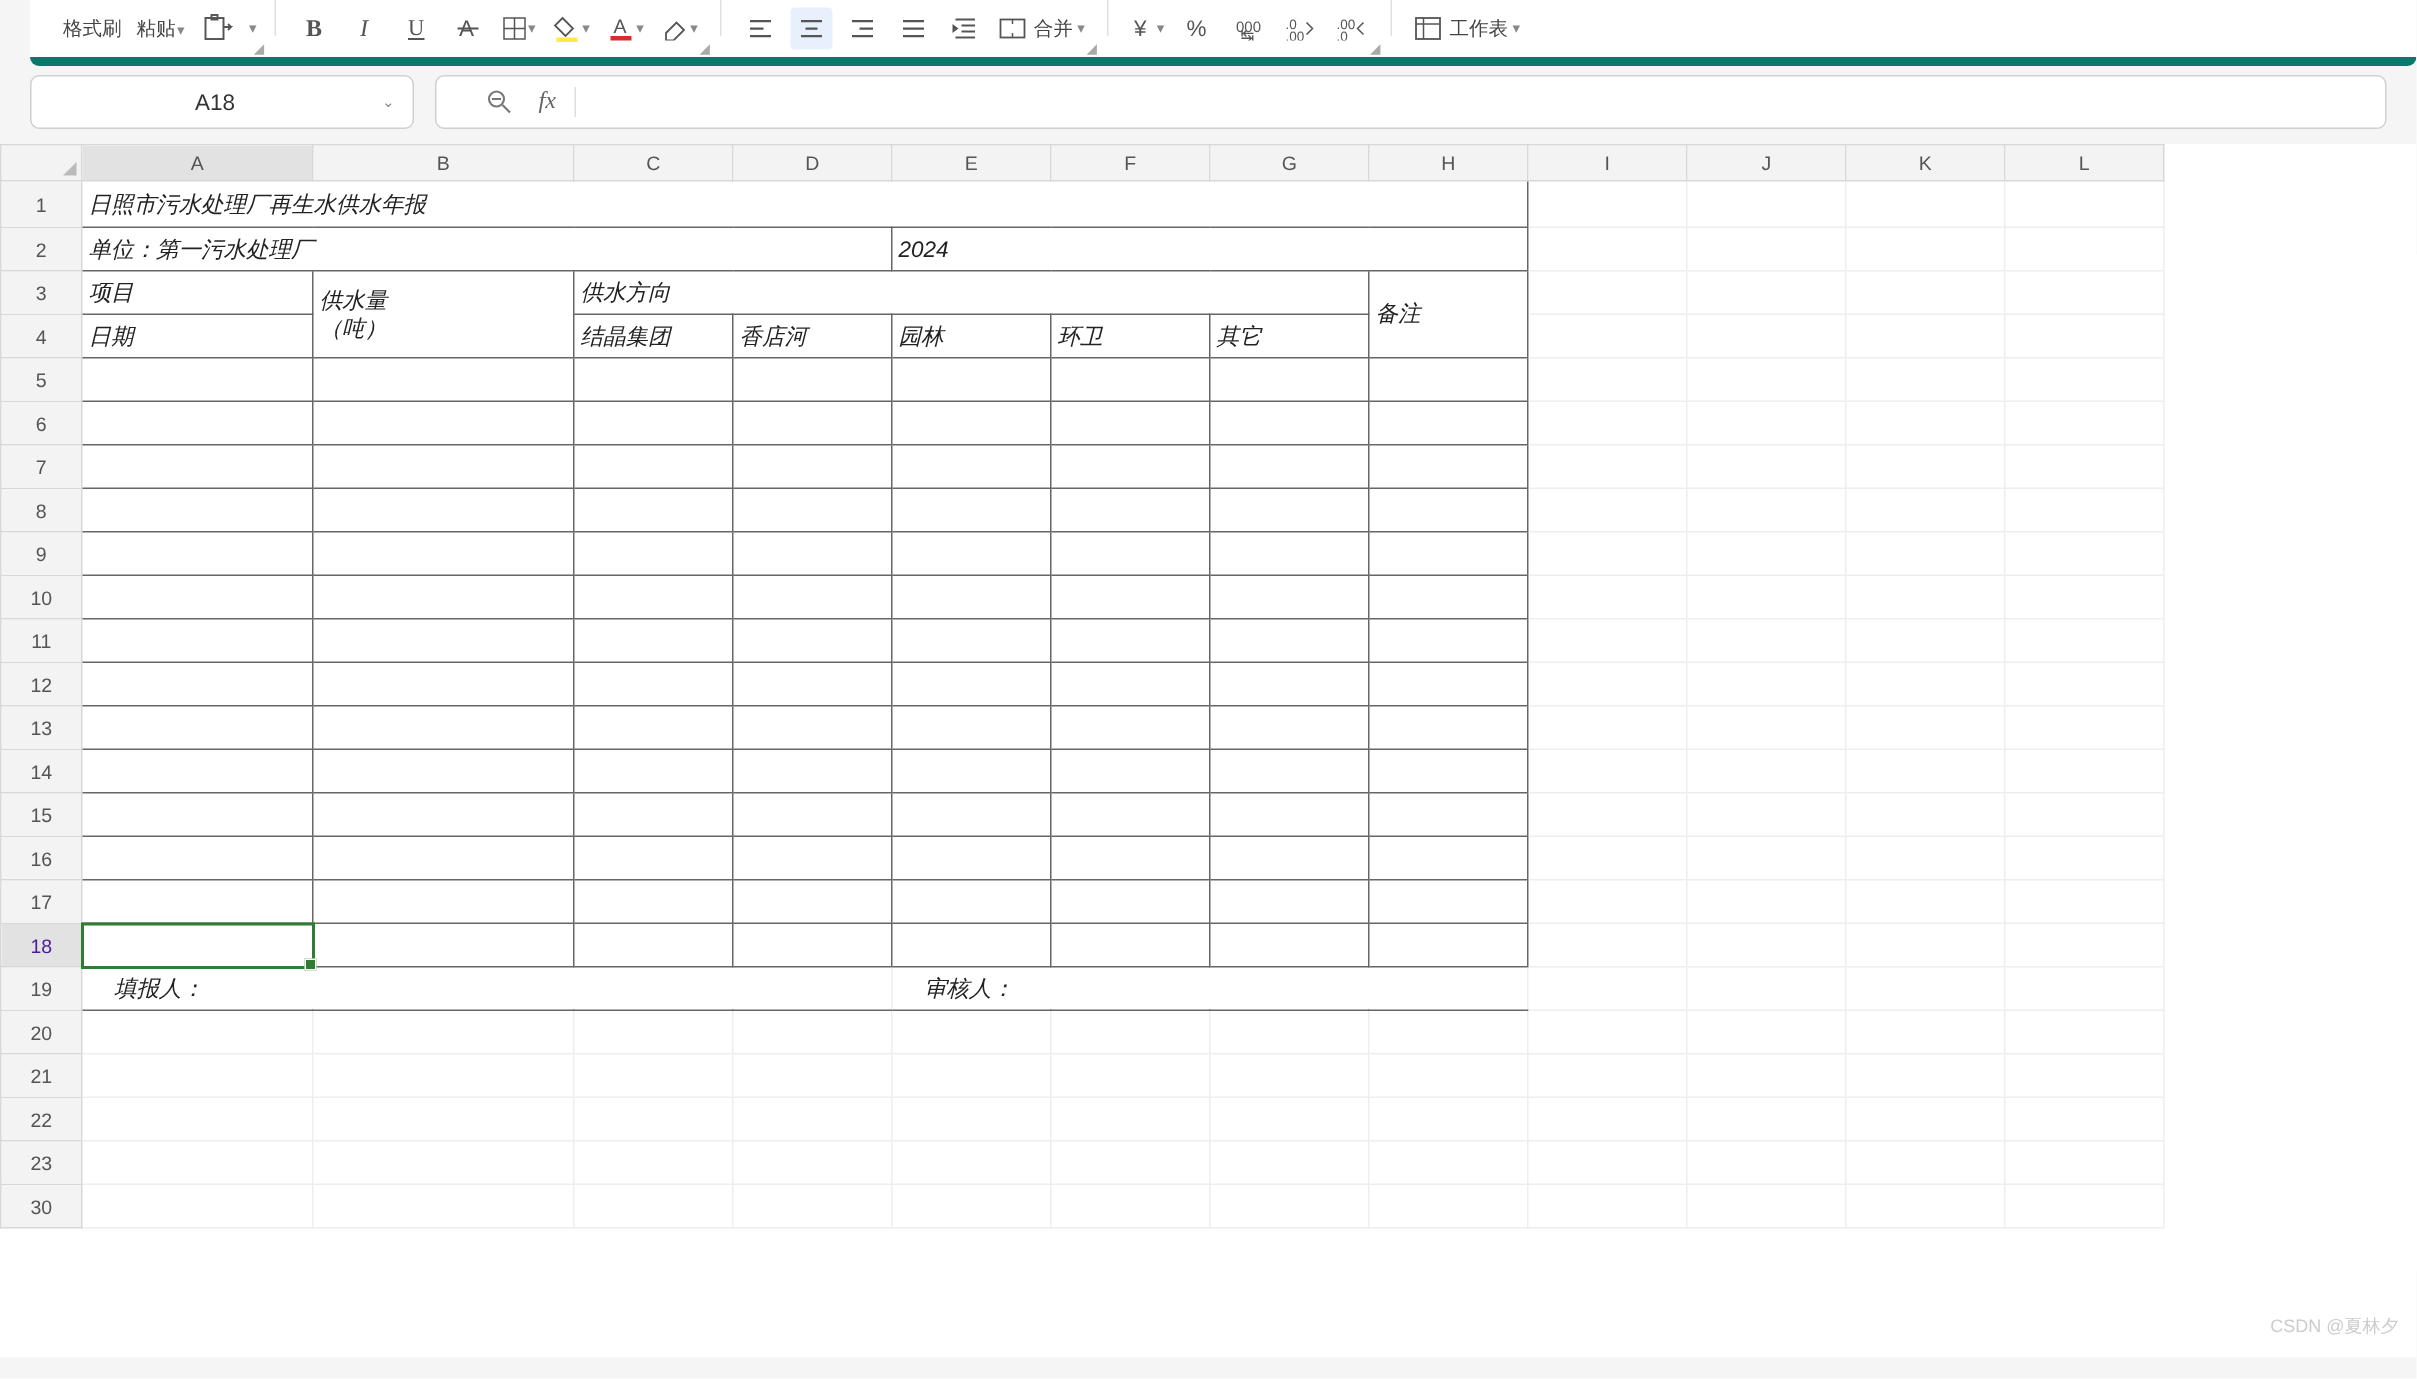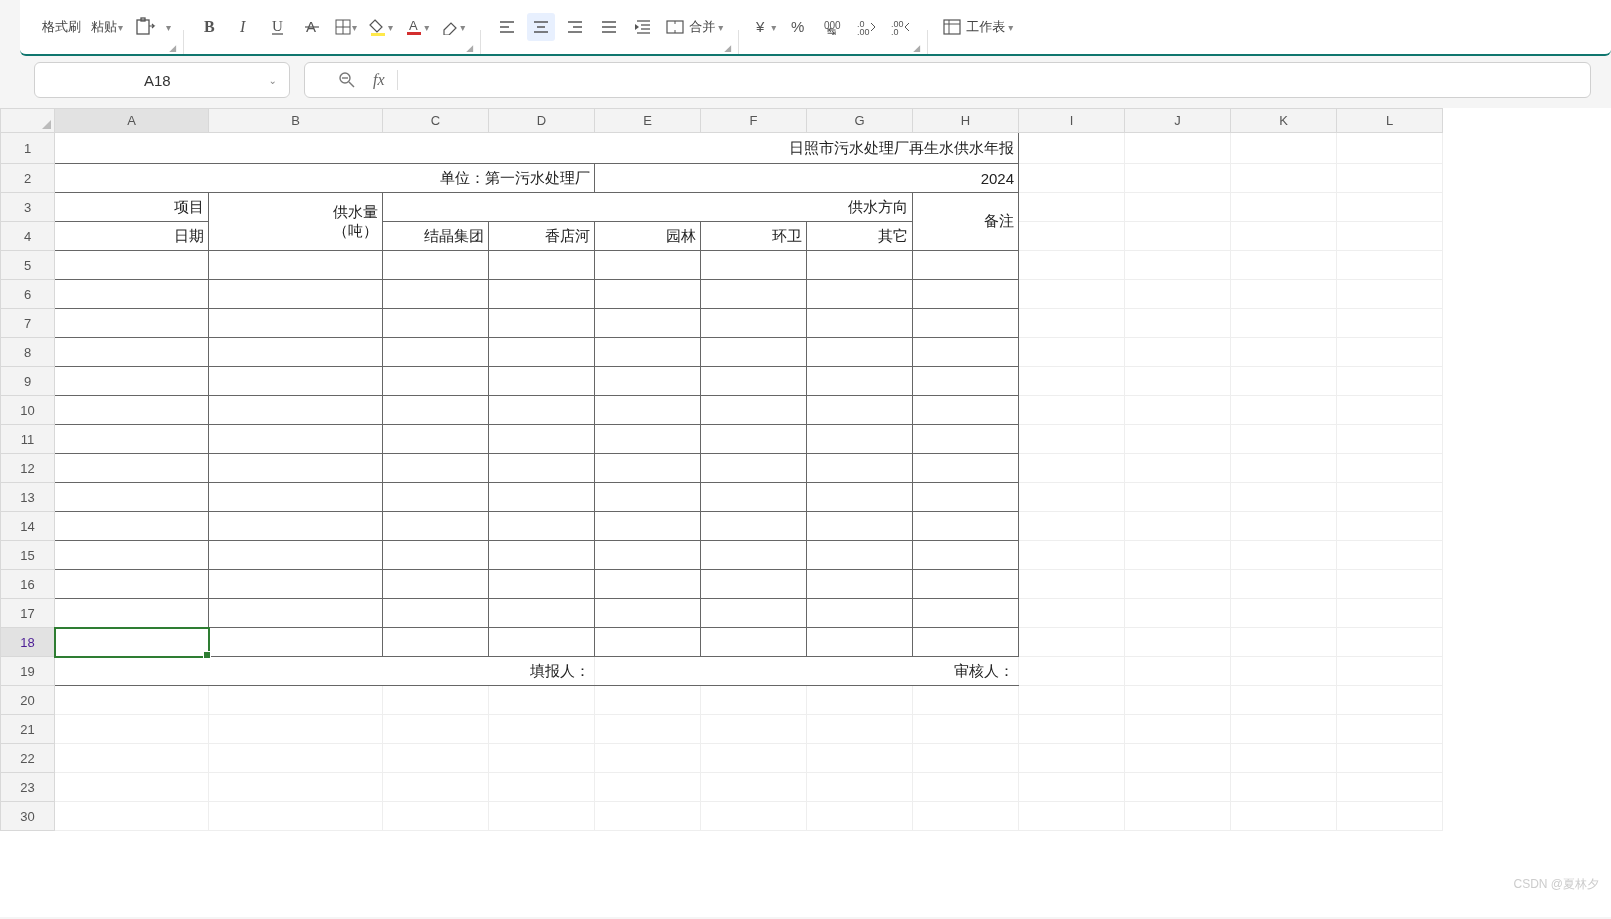--- a/index.html
+++ b/index.html
@@ -1,45 +1,45 @@
 <!DOCTYPE html>
 <html><head>
 <meta charset="utf-8">
 <style>
 * { box-sizing: border-box; margin: 0; padding: 0; }
 body { font-family: "Microsoft YaHei", Arial, sans-serif; font-size: 13px; color: #333; background: #f5f5f5; overflow: hidden; }
 
-.toolbar { background: #fff; height: 56px; display: flex; align-items: flex-end; padding: 0 12px; position: relative; border-bottom: 2px solid #0f766e; margin-left: 20px; border-radius: 0 0 6px 6px; }
+.toolbar { background: #fff; height: 44px; display: flex; align-items: flex-start; padding: 0 12px; position: relative; border-bottom: 6px solid #0f766e; margin-left: 20px; border-radius: 0 0 6px 6px; }
 .toolbar-group { display: flex; align-items: center; gap: 6px; padding: 0 8px; height: 100%; position: relative; }
 .toolbar-sep { width: 1px; height: 24px; background: #e0e0e0; margin: 0 4px; }
 .tb-btn { display: inline-flex; align-items: center; justify-content: center; min-width: 28px; height: 28px; cursor: pointer; border-radius: 3px; padding: 0 3px; color: #555; }
 .tb-btn.active { background: #e8f0fe; }
 .tb-label { font-size: 13px; color: #444; cursor: pointer; padding: 0 2px; }
 .tb-drop { font-size: 10px; color: #888; margin-left: 1px; }
 .corner-expand { position: absolute; right: 3px; bottom: 1px; font-size: 9px; color: #aaa; cursor: pointer; }
 
 .namebox-row { display: flex; align-items: center; height: 48px; padding: 8px 20px; gap: 14px; background: #f5f5f5; }
-.namebox { background: #fff; border: 1px solid #d0d0d0; border-radius: 6px; width: 256px; height: 36px; display: flex; align-items: center; padding: 0 12px; justify-content: space-between; margin-left: 14px; }
+.namebox { background: #fff; border: 1px solid #d0d0d0; border-radius: 6px; width: 256px; height: 36px; display: flex; align-items: center; padding: 0 12px; justify-content: space-between; }
 .namebox-text { font-size: 15px; color: #333; flex: 1; text-align: center; }
 .formula-bar { background: #fff; border: 1px solid #d0d0d0; border-radius: 6px; flex: 1; height: 36px; display: flex; align-items: center; padding: 0 28px; gap: 12px; }
 .fx-label { font-style: italic; font-family: serif; font-size: 16px; color: #666; }
 .fx-input { flex: 1; border: none; outline: none; font-size: 14px; border-left: 1px solid #ddd; padding-left: 10px; height: 20px; }
 
 .sheet-area { background: #fff; margin: 4px 0 0 0; position: relative; overflow: auto; height: calc(100vh - 110px); }
 .sheet-table { border-collapse: collapse; table-layout: fixed; }
 .col-header th { background: #f3f3f3; border: 1px solid #d8d8d8; font-weight: normal; font-size: 13px; color: #555; height: 24px; text-align: center; position: sticky; top: 0; }
 .col-header th.sel { background: #e2e2e2; }
 .row-header { background: #f3f3f3; border: 1px solid #d8d8d8; font-weight: normal; font-size: 13px; color: #555; width: 54px; text-align: center; position: sticky; left: 0; }
 .row-header.sel { background: #e2e2e2; color: #4c1d95; }
 .corner-cell { background: #f3f3f3; border: 1px solid #d8d8d8; width: 54px; position: sticky; left: 0; top: 0; z-index: 2; }
 .corner-cell::after { content: ""; position: absolute; right: 3px; bottom: 3px; width: 0; height: 0; border-style: solid; border-width: 0 0 9px 9px; border-color: transparent transparent #bbb transparent; }
 
 td { border: 1px solid #eee; height: 28px; font-size: 15px; padding: 0 4px; color: #222; }
 td.bordered { border: 1px solid #666; }
-td.center { text-align: right; }
+td.center { text-align: left; font-style: italic; }
 td.bottom-only { border-bottom: 1px solid #666; padding-left: 21px; }
 
 .active-cell { outline: 2px solid #2e7d32; outline-offset: -1px; position: relative; }
 .active-cell::after { content: ""; position: absolute; right: -3px; bottom: -3px; width: 6px; height: 6px; background: #2e7d32; border: 1px solid #fff; }
 
 .row-h { height: 29px; }
 .row-tall { height: 31px; }
 
 .watermark { position: fixed; right: 12px; bottom: 26px; font-size: 12px; color: #ccc; pointer-events: none; }
 

